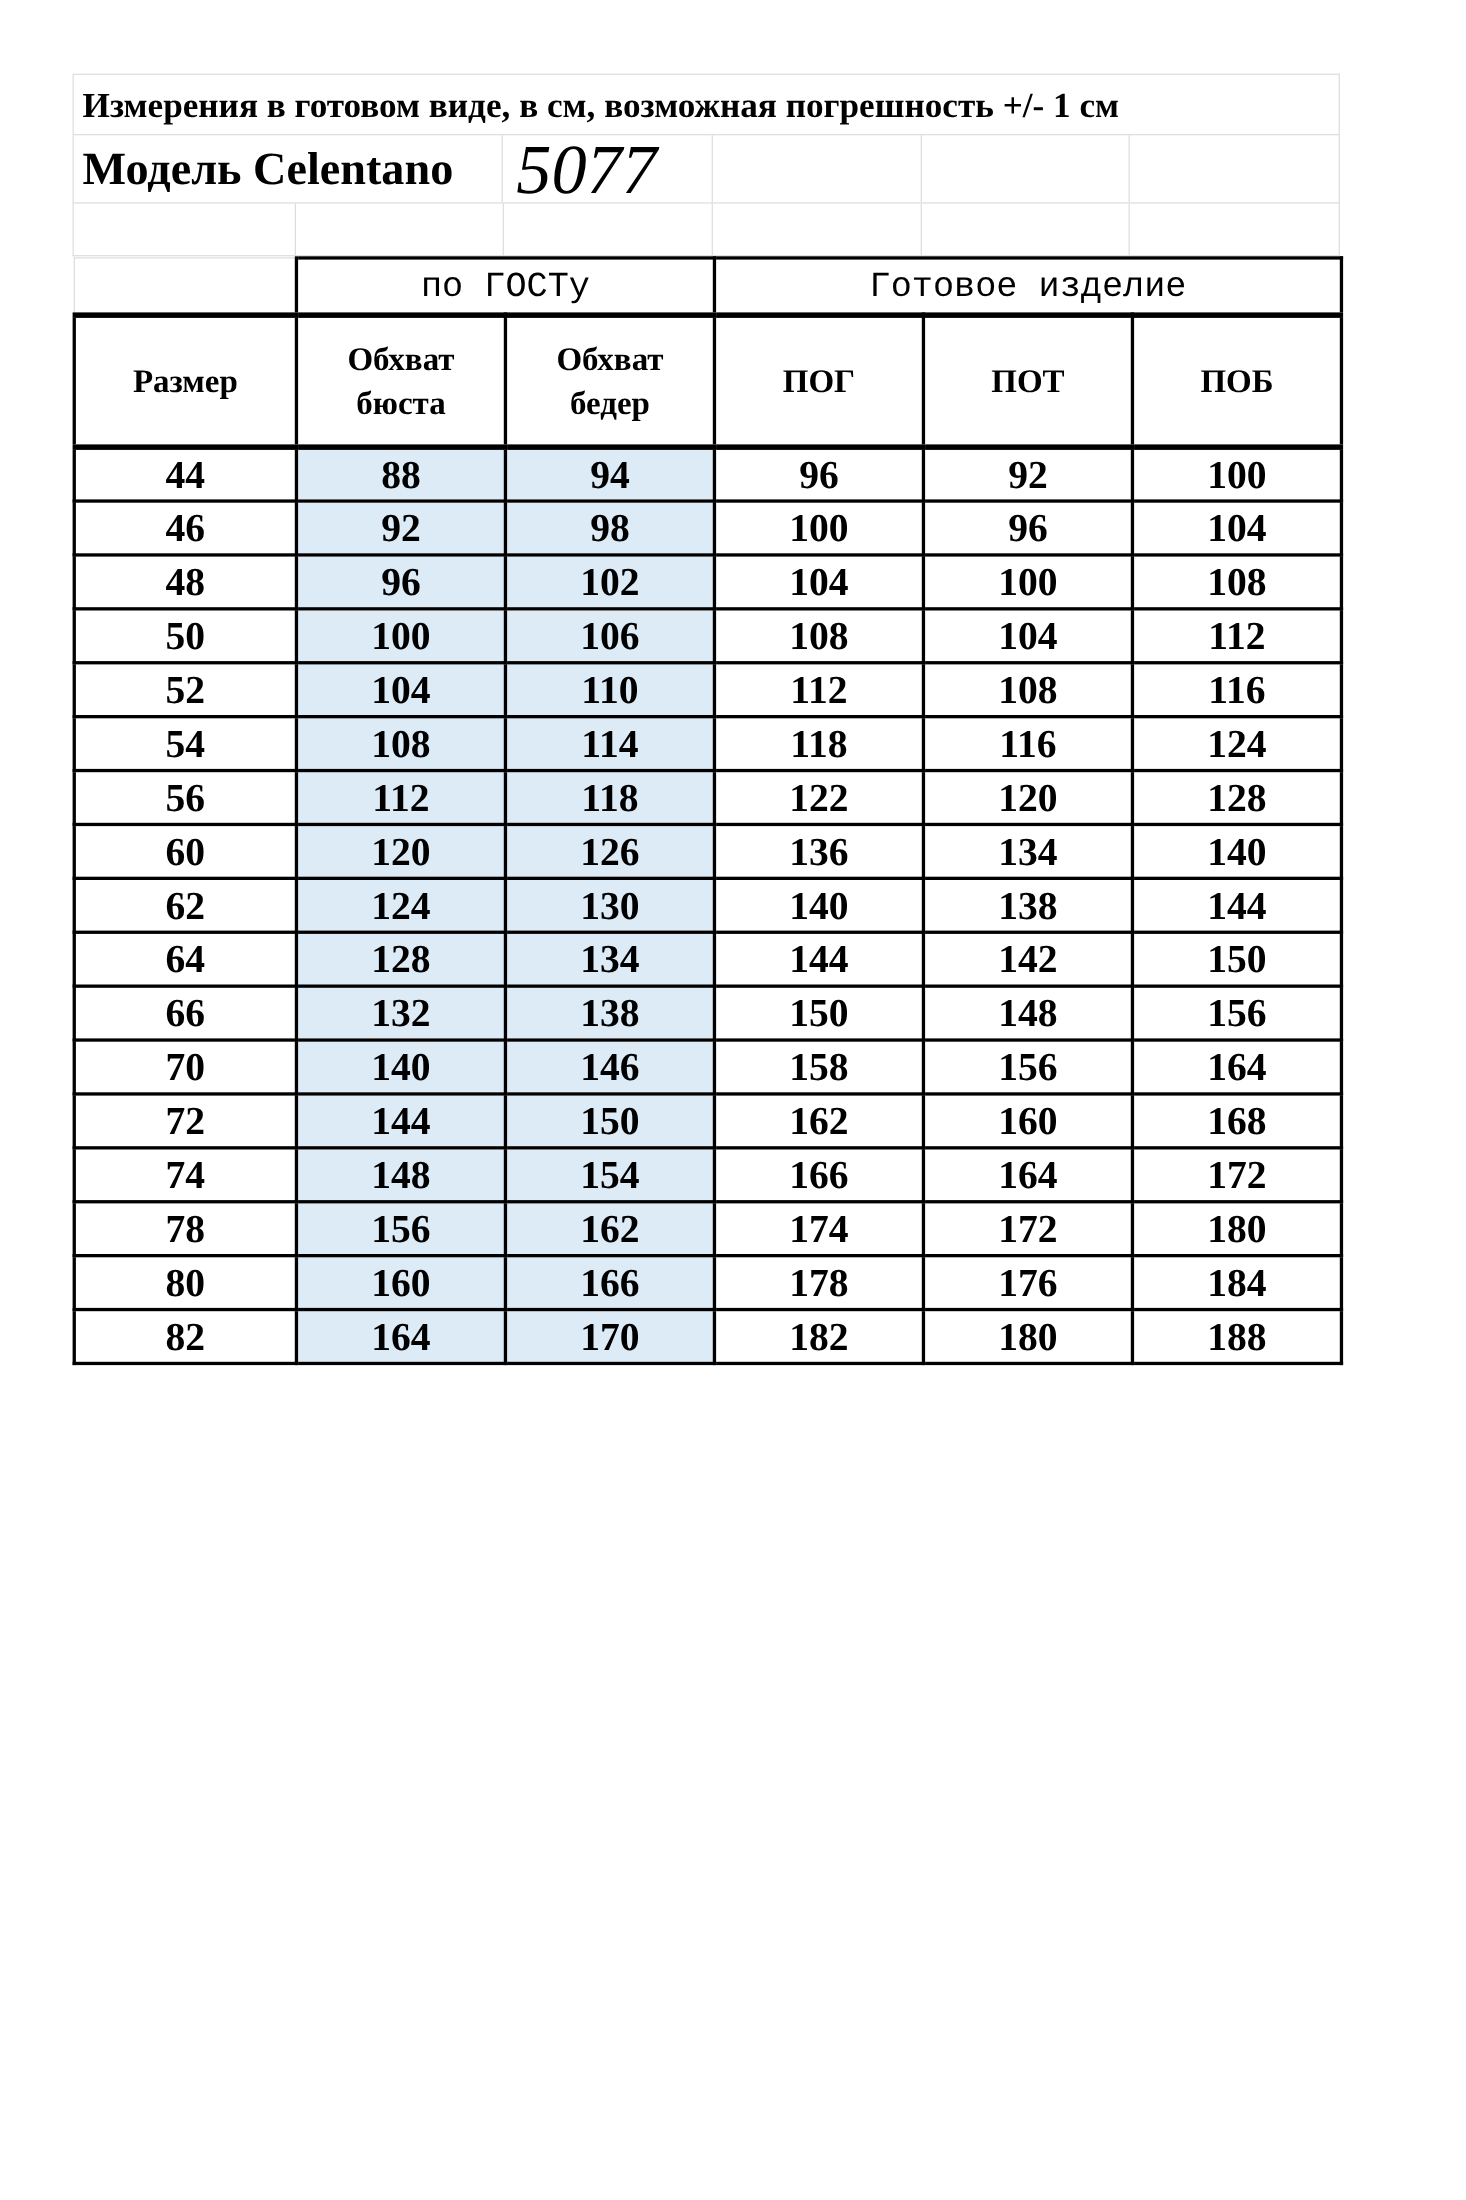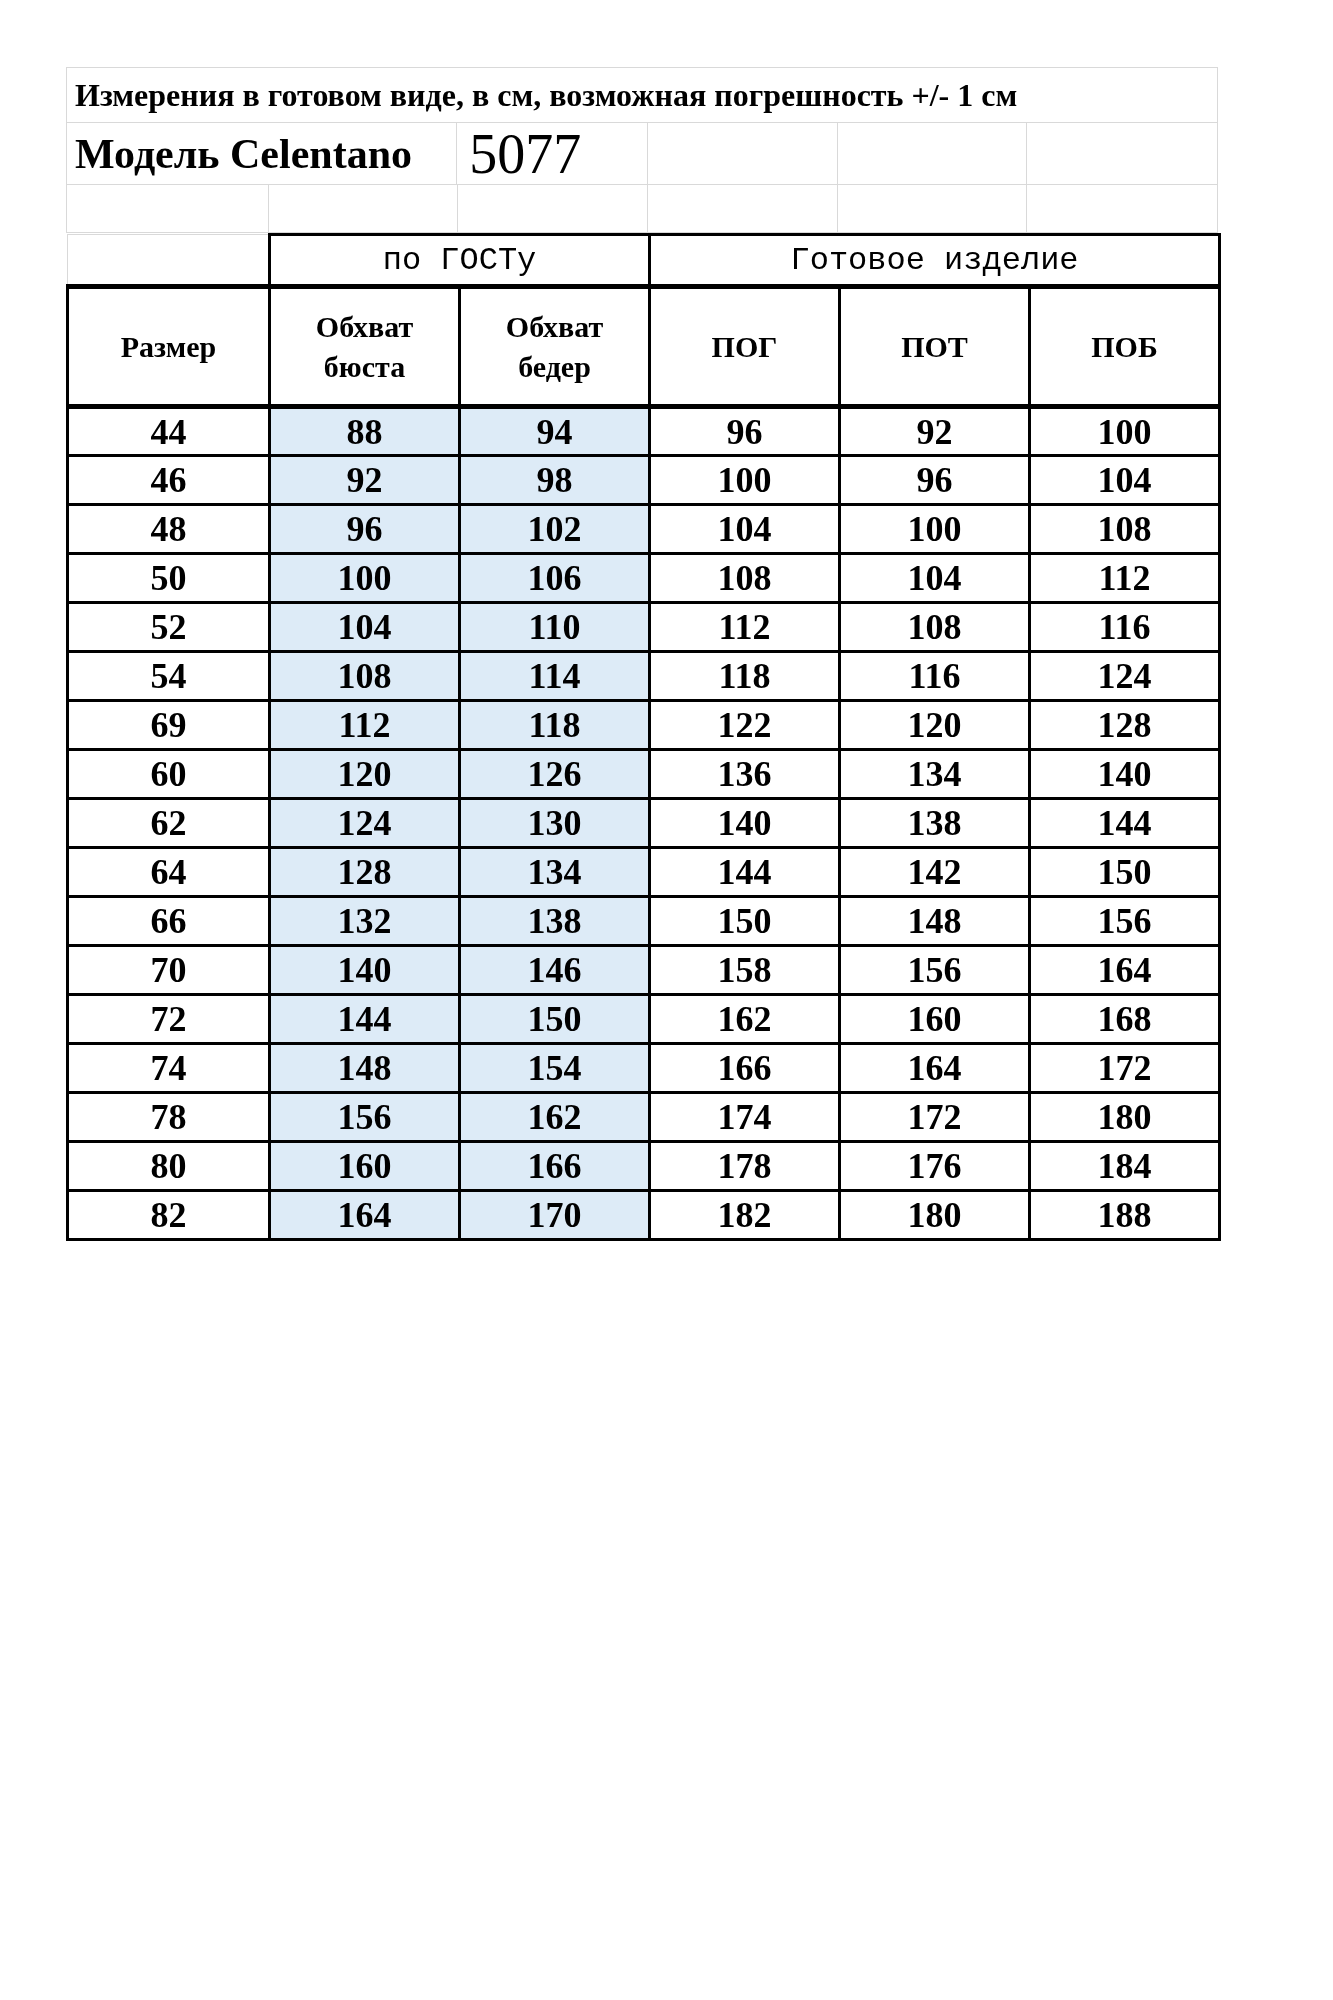--- a/index.html
+++ b/index.html
@@ -36,22 +36,22 @@
     text-align:right;
   }
   .grid-row .cell.last{border-right:none;}
   .model-row{height:62px;}
   .model-row .c-label{
     width:391px;display:flex;align-items:center;padding-left:8px;
     font-weight:700;font-size:42px;white-space:nowrap;overflow:visible;
   }
   .model-row .c-num{
     width:191px;display:flex;align-items:center;padding-left:12px;
-    font-weight:400;font-size:56px;line-height:58px;
-    overflow:visible;white-space:nowrap;
+    font-weight:400;font-size:64px;line-height:58px;
+    overflow:visible;white-space:nowrap;font-style:italic;
   }
   .model-row .c-a{width:190px;}
   .spacer-row{height:48px;}
   .spacer-row .cell{height:auto;}
   .sp1{width:202px;}.sp2{width:190px;}
   
   table.size-table{
     border-collapse:collapse;table-layout:fixed;
     width:1152px;
   }
@@ -188,21 +188,21 @@
           </tr>
           <tr>
             <td>54</td>
             <td class="hl">108</td>
             <td class="hl">114</td>
             <td>118</td>
             <td>116</td>
             <td>124</td>
           </tr>
           <tr>
-            <td>69</td>
+            <td>56</td>
             <td class="hl">112</td>
             <td class="hl">118</td>
             <td>122</td>
             <td>120</td>
             <td>128</td>
           </tr>
           <tr>
             <td>60</td>
             <td class="hl">120</td>
             <td class="hl">126</td>

